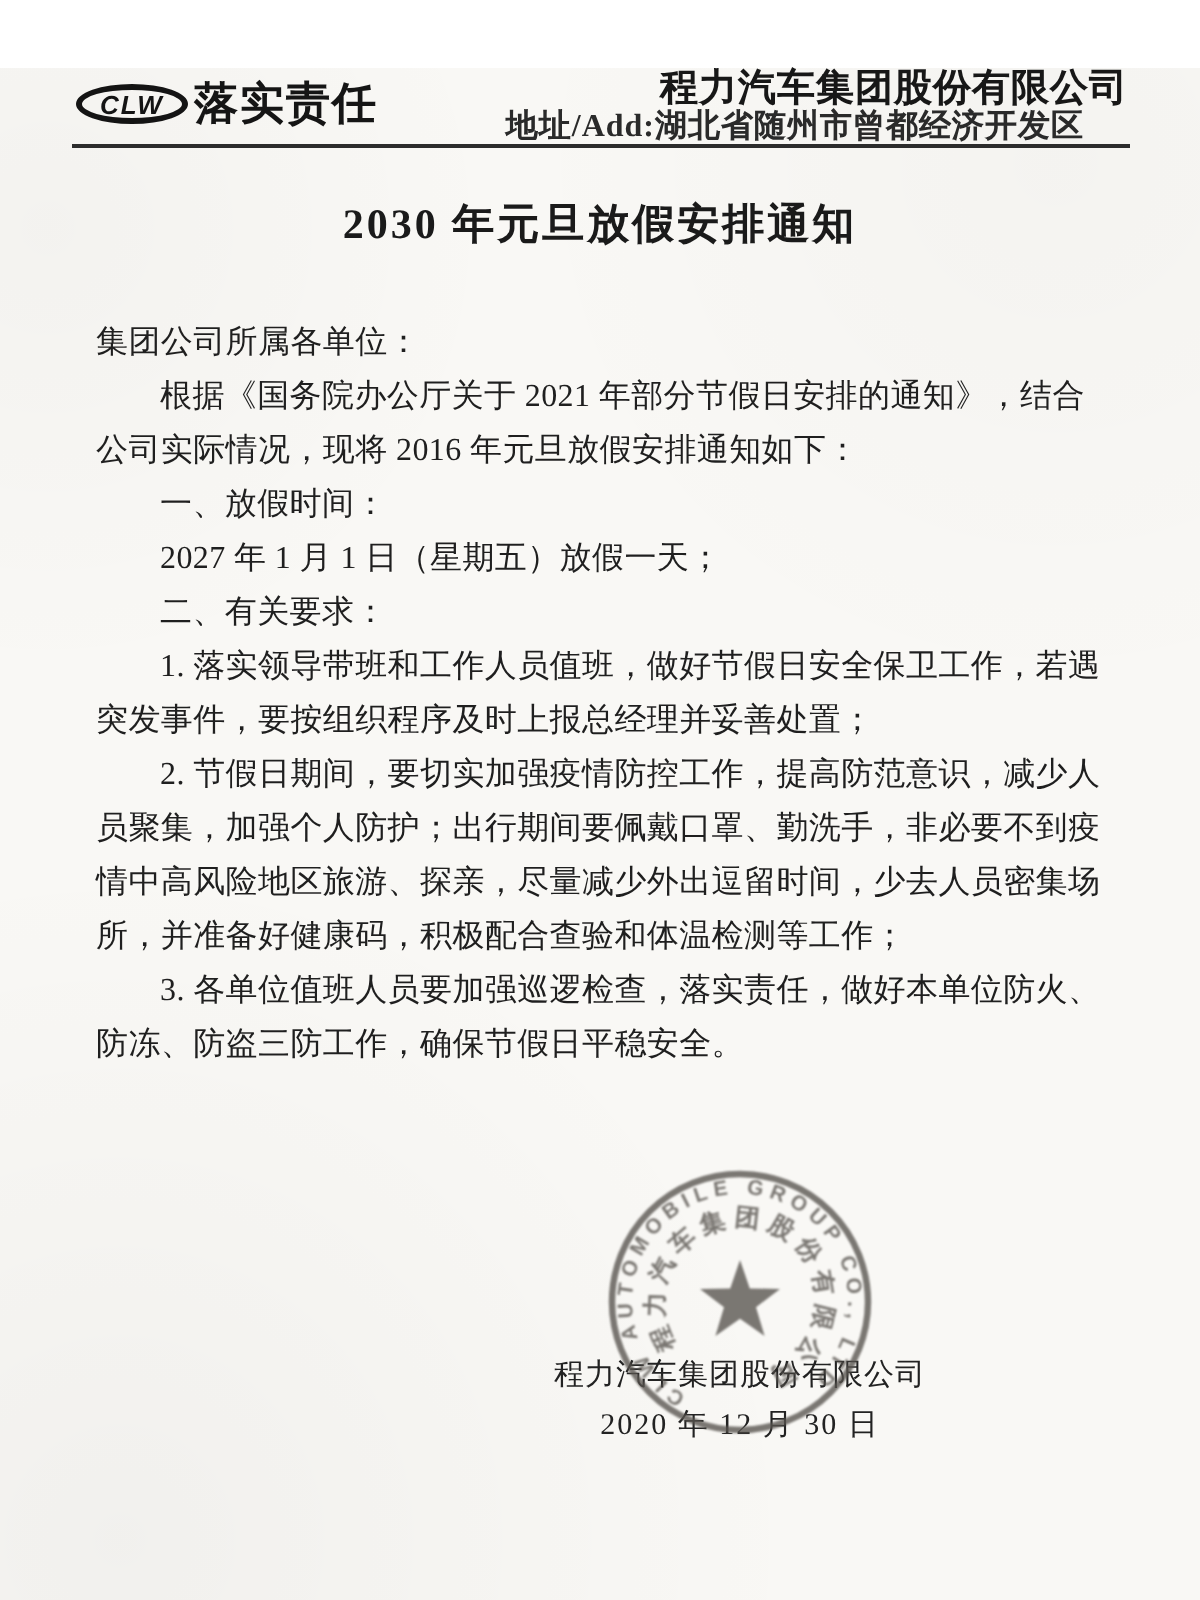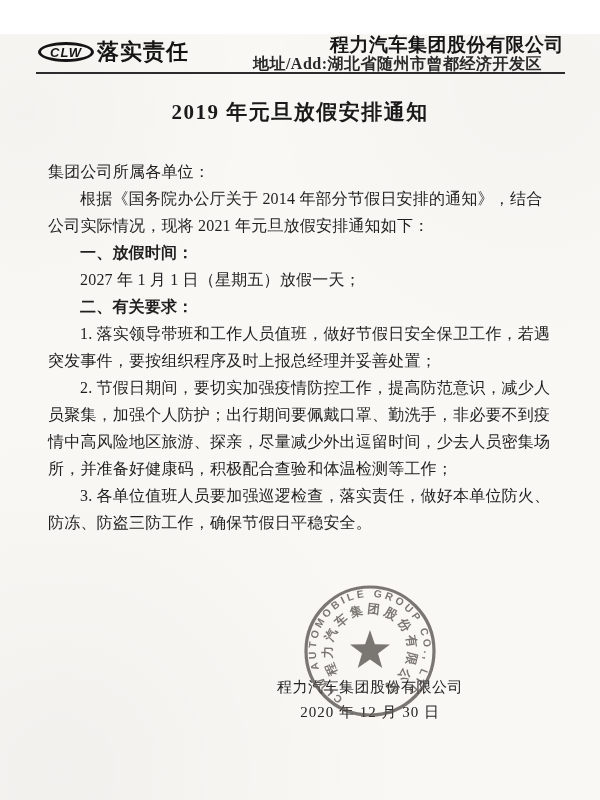--- a/index.html
+++ b/index.html
@@ -58,21 +58,21 @@
     margin: 24px 0 0 0;
     text-align: center;
     font-size: 21px; font-weight: bold; color: #1a1a1a;
     letter-spacing: 1.5px;
   }
 
   
   .content { margin: 32px 44px 0 48px; font-size: 16px; line-height: 27px; }
   .content p { margin: 0; text-indent: 2em; letter-spacing: 0.2px; }
   .content p.no-indent { text-indent: 0; }
-  .content p.bold { font-weight: bold; }
+  .content p.bold { font-weight: normal; }
 
   
   .signature {
     position: absolute; left: 240px; top: 644px; width: 260px;
     text-align: center; font-size: 15px; color: #222;
   }
   .signature .sig-company { letter-spacing: 0.5px; }
   .signature .sig-date { margin-top: 6px; letter-spacing: 1px; }
 
   
@@ -94,25 +94,25 @@
       <span class="logo-oval">CLW</span>
       <span class="logo-brand">落实责任</span>
     </div>
     <div class="header-right">
       <div class="company-name">程力汽车集团股份有限公司</div>
       <div class="address">地址/Add:湖北省随州市曾都经济开发区</div>
     </div>
   </div>
   <div class="rule"></div>
 
-  <h1 class="title">2019 年元旦放假安排通知</h1>
+  <h1 class="title">2030 年元旦放假安排通知</h1>
 
   <div class="content">
     <p class="no-indent">集团公司所属各单位：</p>
-    <p>根据《国务院办公厅关于 2014 年部分节假日安排的通知》，结合公司实际情况，现将 2021 年元旦放假安排通知如下：</p>
+    <p>根据《国务院办公厅关于 2021 年部分节假日安排的通知》，结合公司实际情况，现将 2016 年元旦放假安排通知如下：</p>
     <p class="bold">一、放假时间：</p>
     <p>2027 年 1 月 1 日（星期五）放假一天；</p>
     <p class="bold">二、有关要求：</p>
     <p>1. 落实领导带班和工作人员值班，做好节假日安全保卫工作，若遇突发事件，要按组织程序及时上报总经理并妥善处置；</p>
     <p>2. 节假日期间，要切实加强疫情防控工作，提高防范意识，减少人员聚集，加强个人防护；出行期间要佩戴口罩、勤洗手，非必要不到疫情中高风险地区旅游、探亲，尽量减少外出逗留时间，少去人员密集场所，并准备好健康码，积极配合查验和体温检测等工作；</p>
     <p>3. 各单位值班人员要加强巡逻检查，落实责任，做好本单位防火、防冻、防盗三防工作，确保节假日平稳安全。</p>
   </div>
 
   <div class="signature">
     <div class="sig-company">程力汽车集团股份有限公司</div>

